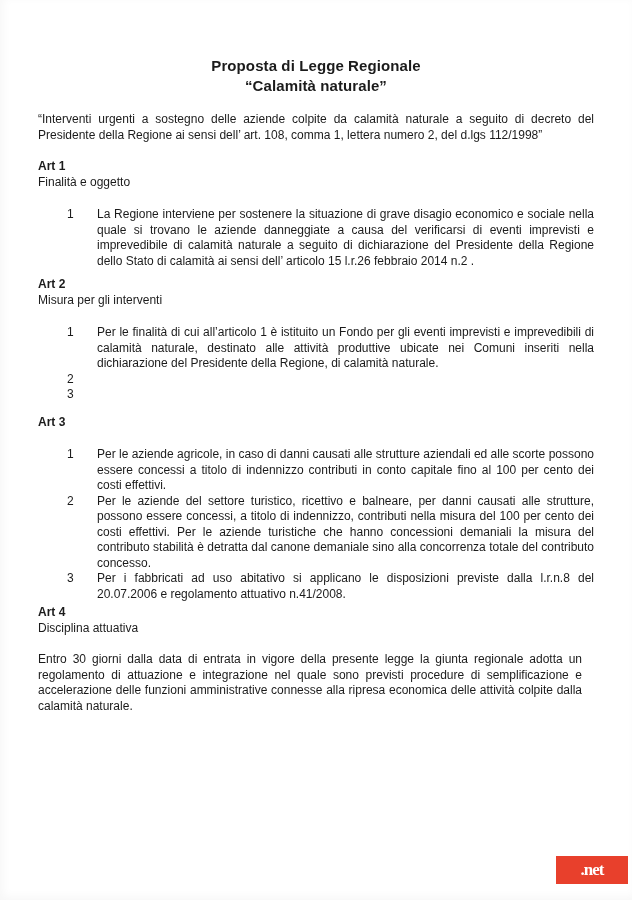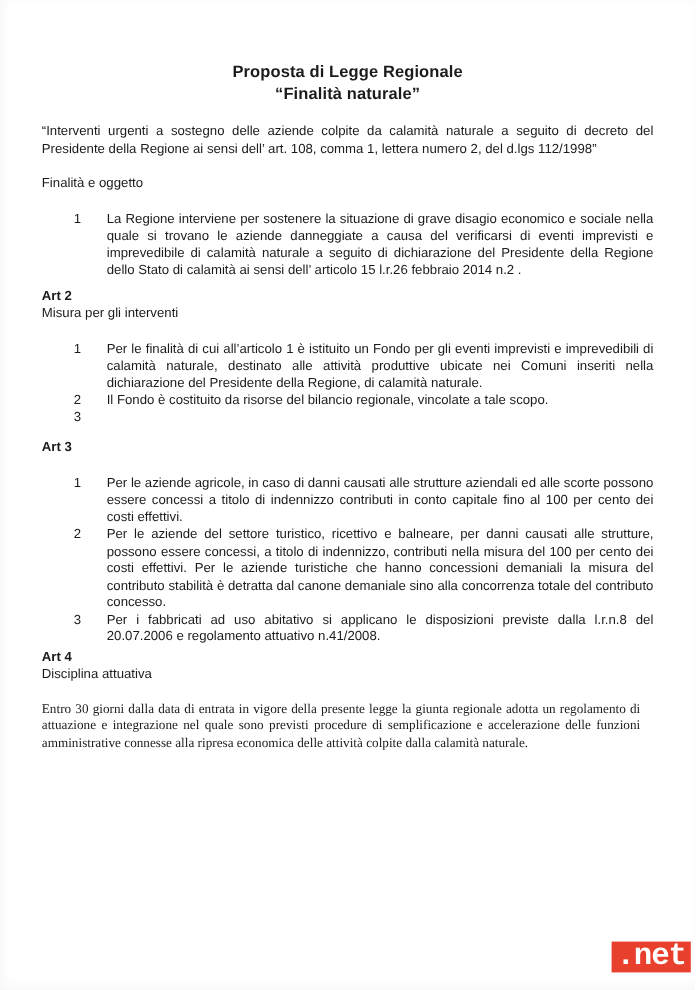--- a/index.html
+++ b/index.html
@@ -46,70 +46,69 @@
     margin-left: 29px;
     box-sizing: border-box;
   }
   .item .txt {
     flex: 1 1 auto;
     text-align: justify;
   }
   .closing {
     margin: 16px 12px 0 0;
     text-align: justify;
-    font-family: Liberation Serif, serif;
   }
   .watermark {
     position: absolute;
     right: 4px;
     bottom: 16px;
     width: 72px;
     height: 28px;
     background: #e8402c;
     color: #ffffff;
     display: flex;
     align-items: center;
     justify-content: center;
     font-weight: bold;
-    font-size: 28px;
+    font-size: 17px;
     letter-spacing: -1px;
-    font-family: Liberation Mono, monospace;
+    font-family: Liberation Serif, serif;
   }
 </style>
 </head>
 <body>
 
 <div class="page">
 
   <div class="doc-title">Proposta di Legge Regionale</div>
-  <div class="doc-title">“Finalità naturale”</div>
+  <div class="doc-title">“Calamità naturale”</div>
 
   <p class="intro">“Interventi urgenti a sostegno delle aziende colpite da calamità naturale a seguito di decreto del Presidente della Regione ai sensi dell’ art. 108, comma 1, lettera numero 2, del d.lgs 112/1998”</p>
 
   <div class="article art-1">
+    <div class="art-heading">Art 1</div>
     <div class="art-subtitle">Finalità e oggetto</div>
     <div class="item-list">
       <div class="item">
         <span class="num">1</span>
         <span class="txt">La Regione interviene per sostenere la situazione di grave disagio economico e sociale nella quale si trovano le aziende danneggiate a causa del verificarsi di eventi imprevisti e imprevedibile di calamità naturale a seguito di dichiarazione del Presidente della Regione dello Stato di calamità ai sensi dell’ articolo 15 l.r.26 febbraio 2014 n.2 .</span>
       </div>
     </div>
   </div>
 
   <div class="article art-2">
     <div class="art-heading">Art 2</div>
     <div class="art-subtitle">Misura per gli interventi</div>
     <div class="item-list">
       <div class="item">
         <span class="num">1</span>
         <span class="txt">Per le finalità di cui all’articolo 1 è istituito un Fondo per gli eventi imprevisti e imprevedibili di calamità naturale, destinato alle attività produttive ubicate nei Comuni inseriti nella dichiarazione del Presidente della Regione, di calamità naturale.</span>
       </div>
       <div class="item">
         <span class="num">2</span>
-        <span class="txt">Il Fondo è costituito da risorse del bilancio regionale, vincolate a tale scopo.</span>
       </div>
       <div class="item">
         <span class="num">3</span>
       </div>
     </div>
   </div>
 
   <div class="article art-3">
     <div class="art-heading">Art 3</div>
     <div class="item-list">

